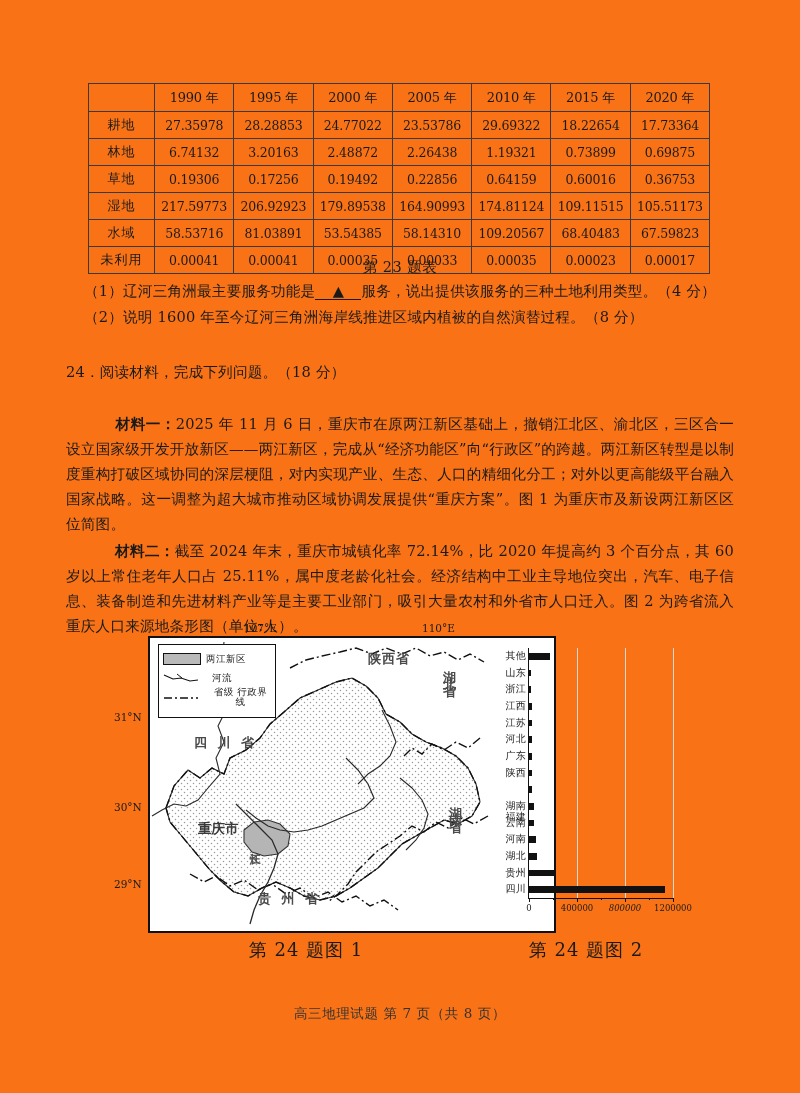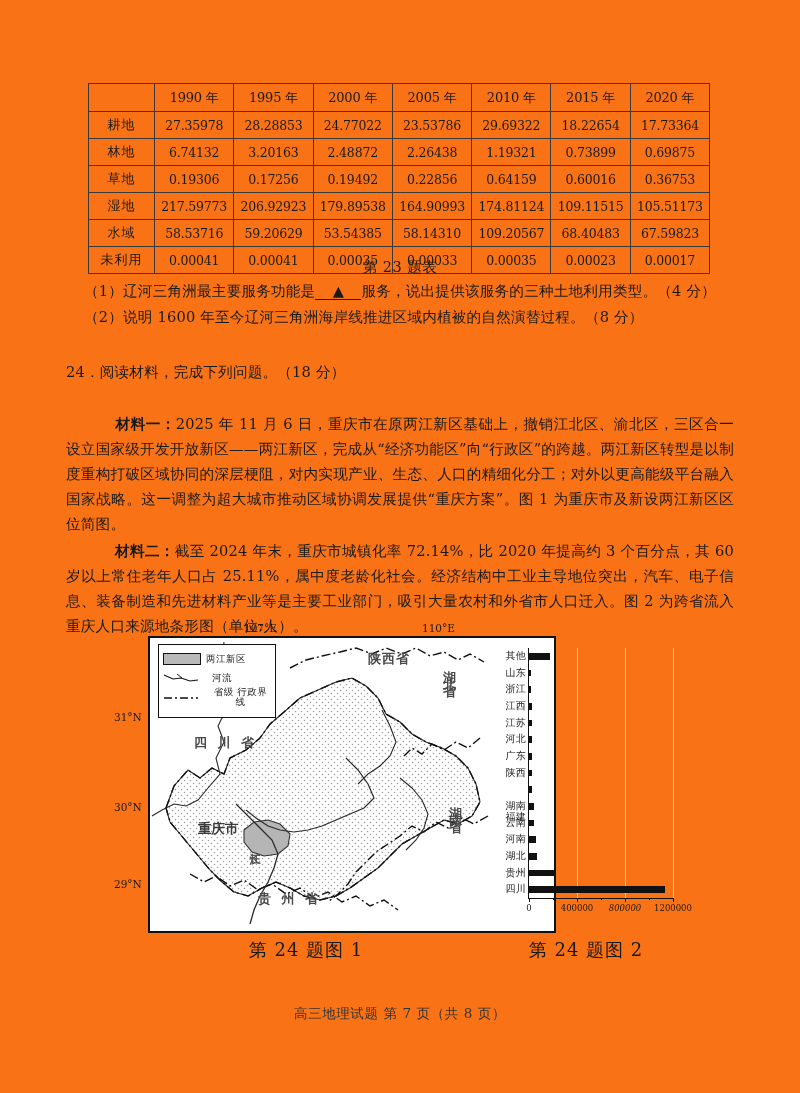--- a/index.html
+++ b/index.html
@@ -316,21 +316,21 @@
           <td>206.92923</td>
           <td>179.89538</td>
           <td>164.90993</td>
           <td>174.81124</td>
           <td>109.11515</td>
           <td>105.51173</td>
         </tr>
         <tr>
           <td class="rowhead">水域</td>
           <td>58.53716</td>
-          <td>59.20629</td>
+          <td>81.03891</td>
           <td>53.54385</td>
           <td>58.14310</td>
           <td>109.20567</td>
           <td>68.40483</td>
           <td>67.59823</td>
         </tr>
         <tr>
           <td class="rowhead">未利用</td>
           <td>0.00041</td>
           <td>0.00041</td>

